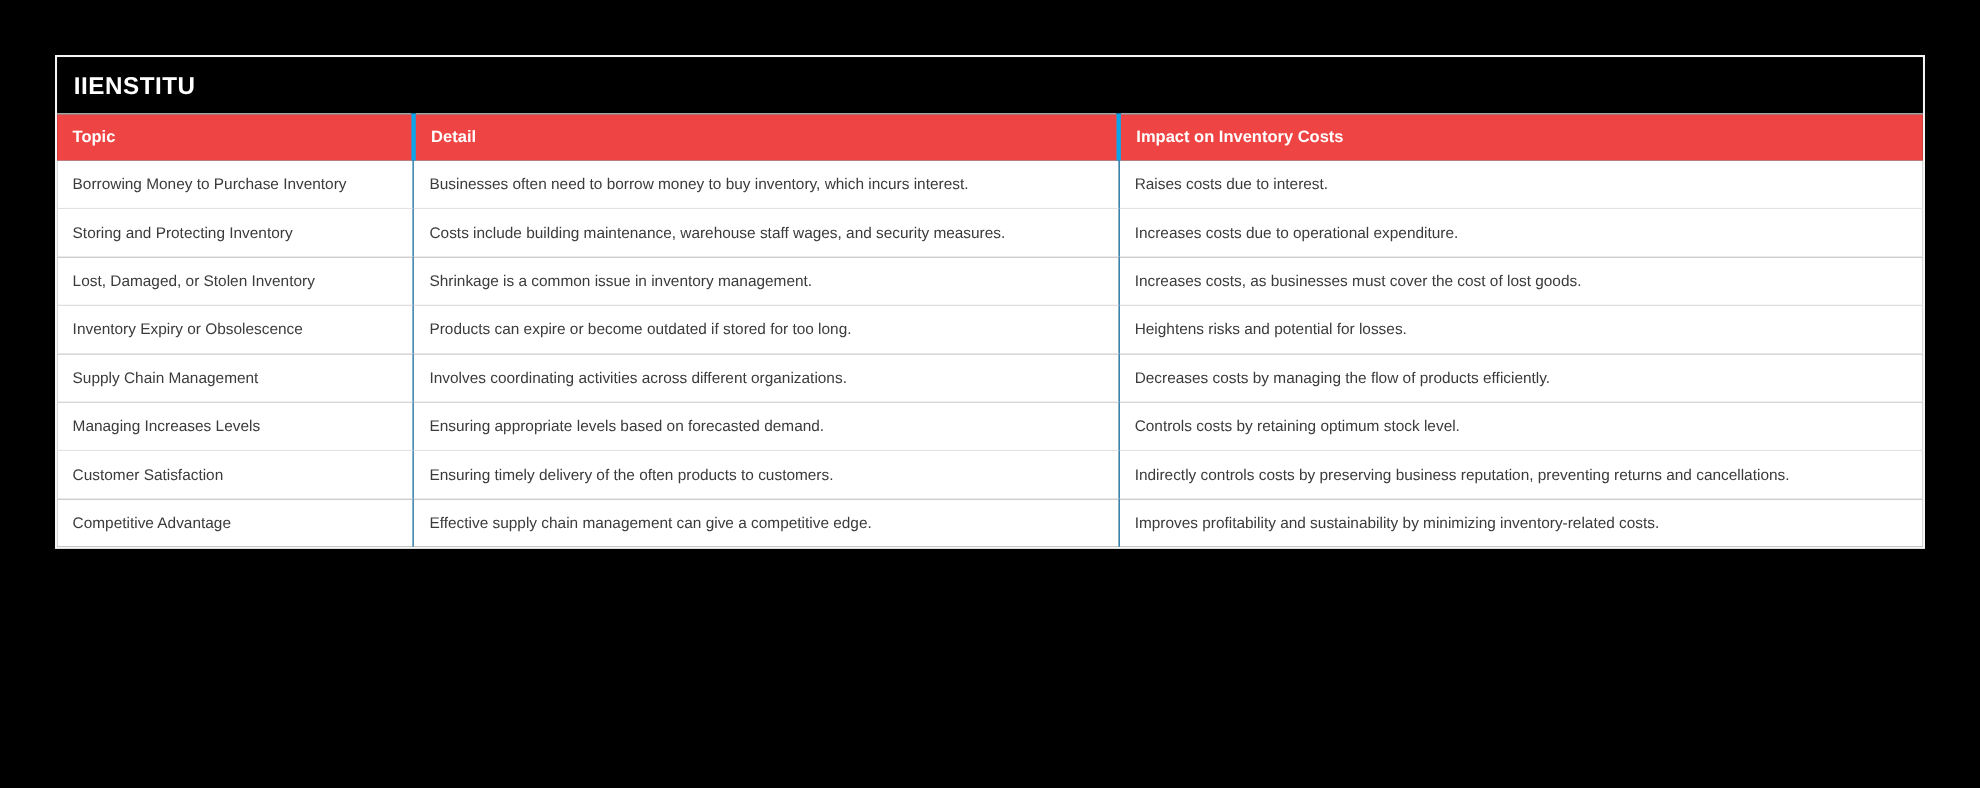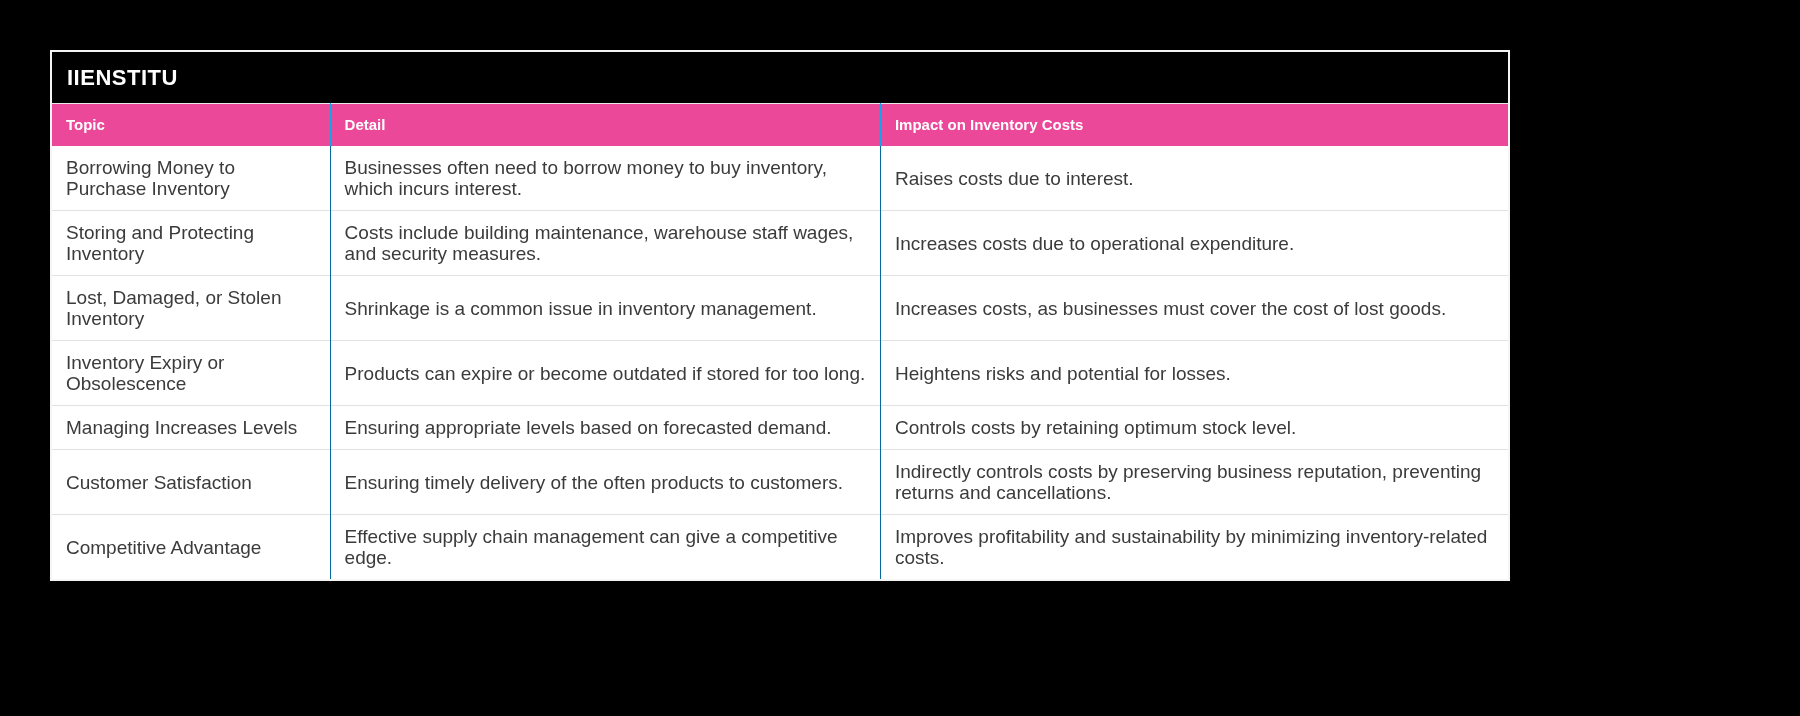--- a/index.html
+++ b/index.html
@@ -6,21 +6,21 @@
   html, body {
     width: 1800px;
     height: 716px;
     background: #000000;
     font-family: "Liberation Sans", "DejaVu Sans", sans-serif;
   }
   .frame {
     position: absolute;
     left: 50px;
     top: 50px;
-    width: 1460px;
+    width: 1700px;
     border: 2px solid #f5f5f5;
     background: #000000;
   }
   .brand-bar {
     padding: 13px 15px 12px 15px;
     background: #000000;
   }
   .brand-title {
     color: #ffffff;
     font-size: 22px;
@@ -31,33 +31,33 @@
   table.cost-table {
     width: 100%;
     border-collapse: collapse;
     border-top: 1px solid #e8e8e8;
     table-layout: fixed;
   }
   col.c-topic  { width: 19.1%; }
   col.c-detail { width: 37.8%; }
   col.c-impact { width: 43.1%; }
   .cost-table th {
-    background: #ec4899;
+    background: #ef4444;
     color: #ffffff;
     text-align: left;
     font-size: 15px;
     font-weight: bold;
     padding: 11px 14px;
     line-height: 20px;
   }
-  .cost-table th + th { border-left: 1px solid #0ea5e9; }
+  .cost-table th + th { border-left: 4px solid #0ea5e9; }
   .cost-table td {
     background: #ffffff;
     color: #3b3b3b;
-    font-size: 19px;
+    font-size: 14px;
     padding: 11px 14px;
     line-height: 21px;
     vertical-align: middle;
     border-top: 1px solid #e2e2e2;
   }
   .cost-table td + td { border-left: 1px solid #0369a1; }
   .cost-table tbody tr:first-child td { border-top: none; }
 </style>
 </head>
 <body>
@@ -95,20 +95,25 @@
         <td>Lost, Damaged, or Stolen Inventory</td>
         <td>Shrinkage is a common issue in inventory management.</td>
         <td>Increases costs, as businesses must cover the cost of lost goods.</td>
       </tr>
       <tr>
         <td>Inventory Expiry or Obsolescence</td>
         <td>Products can expire or become outdated if stored for too long.</td>
         <td>Heightens risks and potential for losses.</td>
       </tr>
       <tr>
+        <td>Supply Chain Management</td>
+        <td>Involves coordinating activities across different organizations.</td>
+        <td>Decreases costs by managing the flow of products efficiently.</td>
+      </tr>
+      <tr>
         <td>Managing Increases Levels</td>
         <td>Ensuring appropriate levels based on forecasted demand.</td>
         <td>Controls costs by retaining optimum stock level.</td>
       </tr>
       <tr>
         <td>Customer Satisfaction</td>
         <td>Ensuring timely delivery of the often products to customers.</td>
         <td>Indirectly controls costs by preserving business reputation, preventing returns and cancellations.</td>
       </tr>
       <tr>

